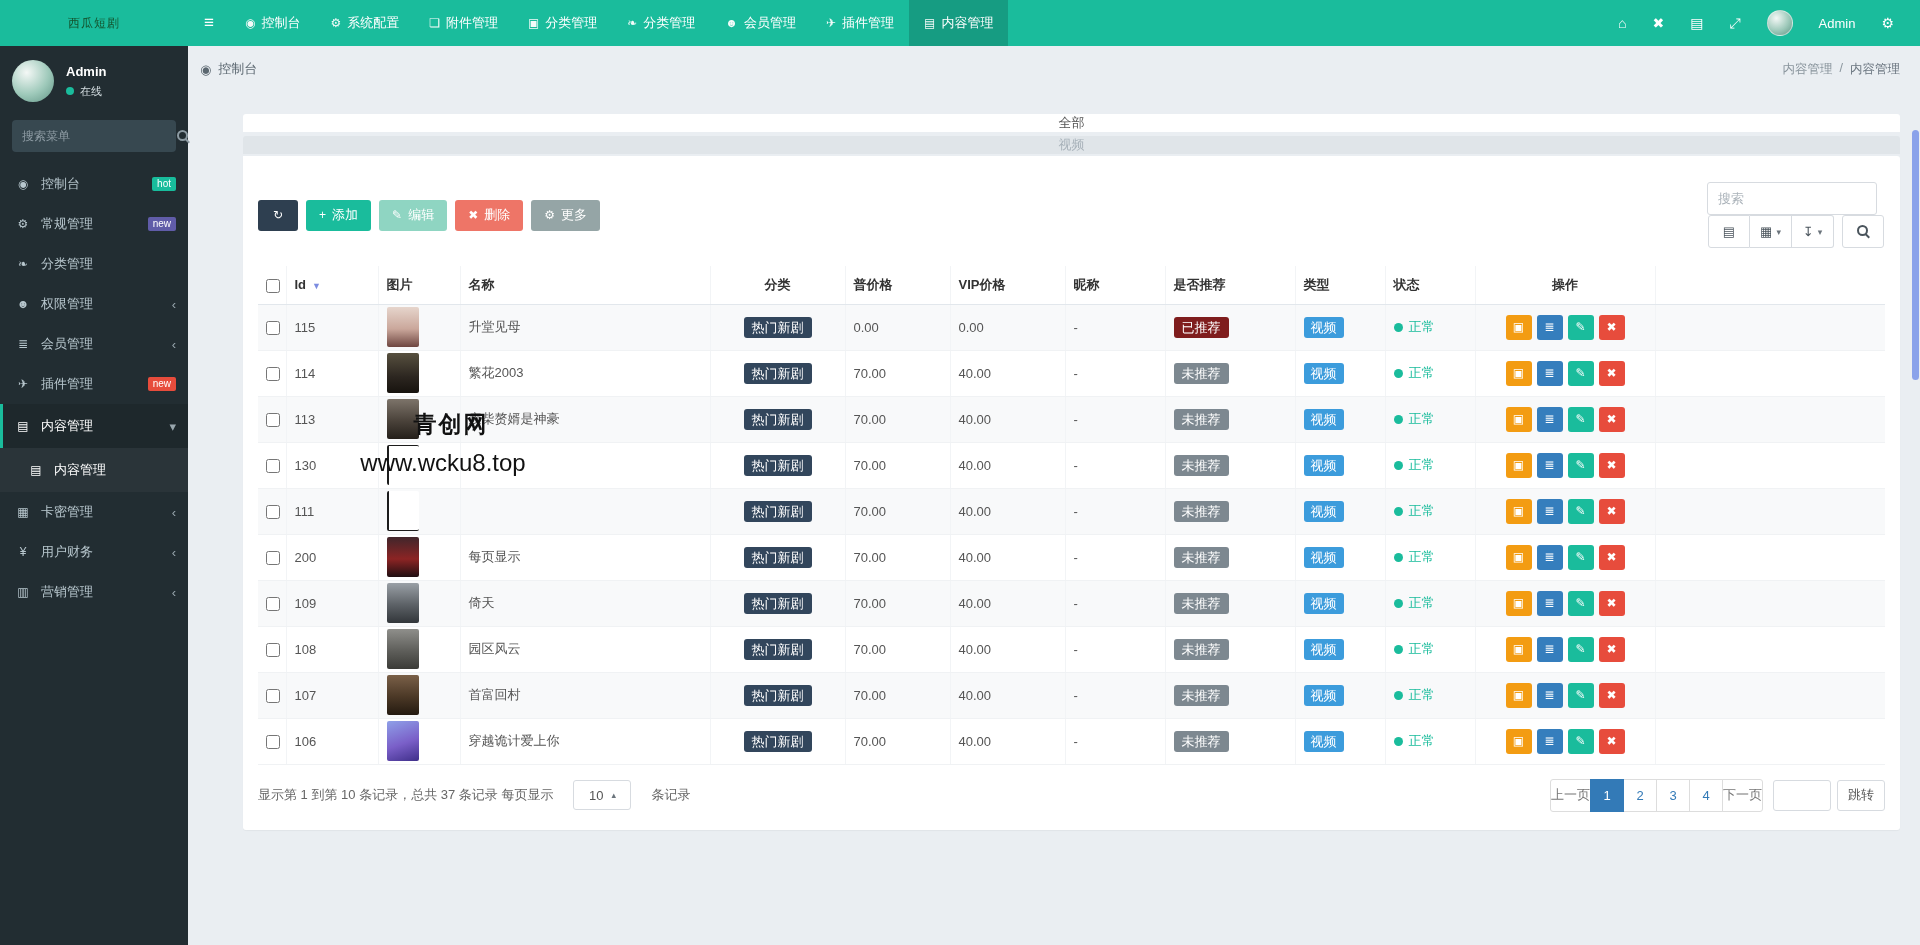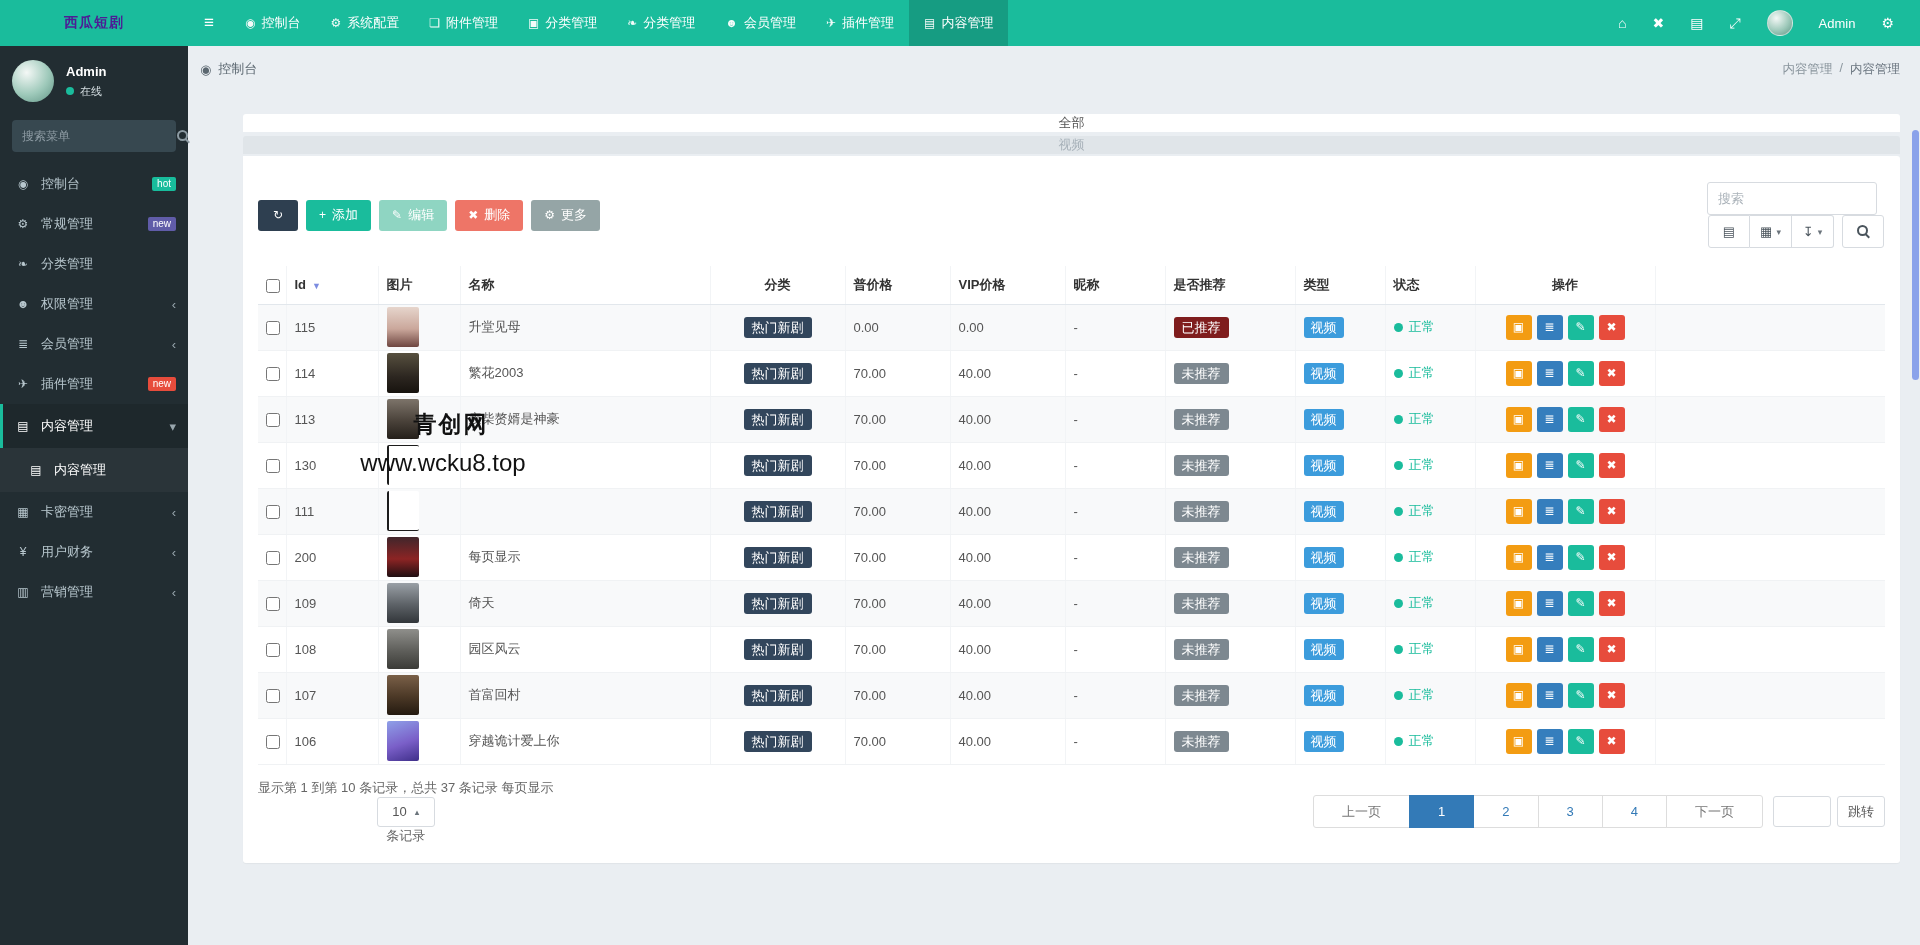--- a/index.html
+++ b/index.html
@@ -2,21 +2,21 @@
 <html><head>
 <meta charset="utf-8">
 <style>
   * { margin:0; padding:0; box-sizing:border-box; }
   html,body { width:1920px; height:945px; }
   body { font-family:"Liberation Sans","DejaVu Sans",sans-serif; font-size:13px; color:#444; }
   .app { position:relative; width:1920px; height:945px; overflow:hidden; background:#eaeef2; }
 
   
   .navbar { position:absolute; top:0; left:0; width:1920px; height:46px; background:#1abc9c; display:flex; align-items:stretch; z-index:30; }
-  .brand { width:188px; display:flex; align-items:center; justify-content:center; color:#4c1d95; font-size:14px; font-weight:bold; letter-spacing:1px; }
+  .brand { width:188px; display:flex; align-items:center; justify-content:center; color:#14532d; font-size:12px; font-weight:normal; letter-spacing:1px; }
   .nav-left { display:flex; align-items:stretch; flex:1; }
   .nav-toggle { display:flex; align-items:center; padding:0 16px; color:#fff; font-size:17px; cursor:pointer; }
   .nav-item { display:flex; align-items:center; gap:6px; padding:0 15px; color:#fff; font-size:13px; cursor:pointer; }
   .nav-item[data-active="true"] { background:#169c82; }
   .nav-item .g { font-size:12px; opacity:.95; }
   .nav-right { display:flex; align-items:center; gap:26px; padding-right:26px; color:#fff; }
   .nav-right .ni { font-size:14px; cursor:pointer; }
   .avatar { width:26px; height:26px; border-radius:50%; background:radial-gradient(circle at 35% 30%, #f4f8f6, #9ec9ba 55%, #5f9384); border:1px solid rgba(255,255,255,.5); }
   .nav-user { font-size:13px; }
 
@@ -116,25 +116,25 @@
   .status .dot { width:9px; height:9px; }
   .rowbtns { display:inline-flex; gap:5px; }
   .abtn { width:26px; height:25px; border:none; border-radius:3px; color:#fff; font-size:12px; display:flex; align-items:center; justify-content:center; cursor:pointer; }
   .abtn.img { background:#f39c12; }
   .abtn.lst { background:#357ebd; }
   .abtn.edt { background:#1abc9c; }
   .abtn.trs { background:#e74c3c; }
 
   
   .tfoot { margin:14px 15px 0 15px; display:flex; justify-content:space-between; align-items:center; color:#666; }
-  .fleft { display:flex; align-items:center; gap:0;flex-direction:column; }
+  .fleft { display:flex; align-items:center; gap:20px; }
   .psize { height:30px; min-width:58px; border:1px solid #d7dbe0; border-radius:3px; background:#fff; display:inline-flex; align-items:center; justify-content:center; gap:8px; color:#555; cursor:pointer; padding:0 9px; }
   .psize .vcaret { font-size:9px; }
   .pager { display:flex; align-items:center; }
-  .pbtn { min-width:34px; height:33px; padding:0 28px; border:1px solid #dddddd; background:#fff; color:#337ab7; font-size:13px; font-family:inherit; display:flex; align-items:center; justify-content:center; cursor:pointer; margin-left:-1px; }
+  .pbtn { min-width:34px; height:33px; padding:0 0; border:1px solid #dddddd; background:#fff; color:#337ab7; font-size:13px; font-family:inherit; display:flex; align-items:center; justify-content:center; cursor:pointer; margin-left:-1px; }
   .pbtn[data-active="true"] { background:#337ab7; border-color:#337ab7; color:#fff; z-index:2; }
   .pbtn.prev { border-radius:3px 0 0 3px; color:#777; }
   .pbtn.next { border-radius:0 3px 3px 0; color:#777; }
   .jumpin { width:58px; height:31px; border:1px solid #d7dbe0; border-radius:3px; margin-left:10px; padding:0 8px; font-family:inherit; font-size:13px; outline:none; }
   .jumpbtn { height:31px; margin-left:6px; padding:0 10px; border:1px solid #d7dbe0; border-radius:3px; background:#fff; color:#555; font-size:13px; font-family:inherit; cursor:pointer; }
 
   
   .watermark { position:absolute; left:362px; top:409px; width:178px; text-align:center; z-index:40; color:#111; pointer-events:none; }
   .watermark .w1 { font-size:23px; font-weight:bold; letter-spacing:2px; }
   .watermark .w2 { font-size:24px; margin-top:9px; white-space:nowrap; margin-left:-16px; }

